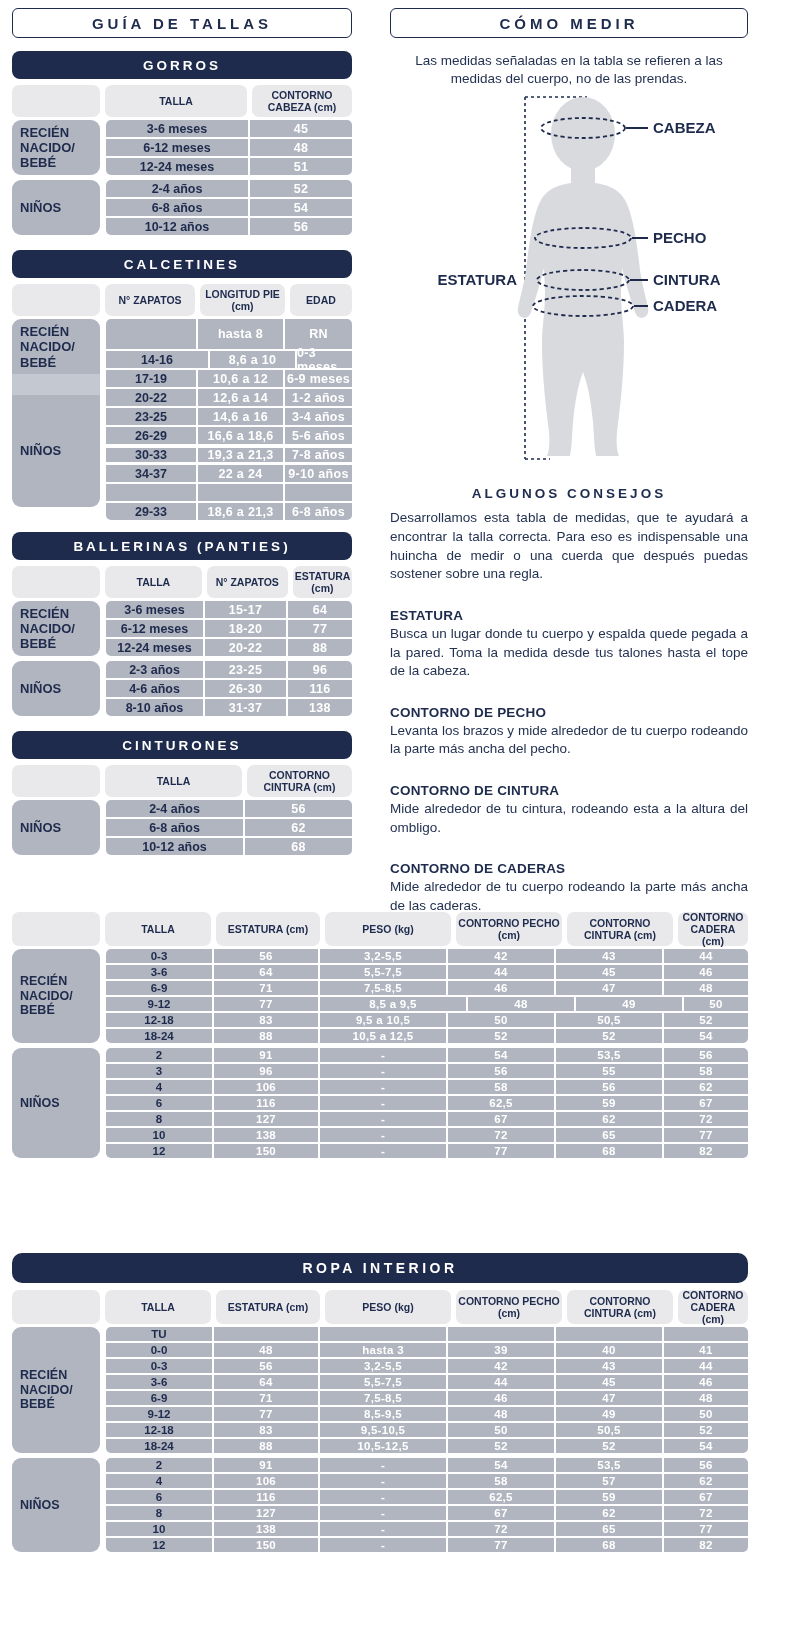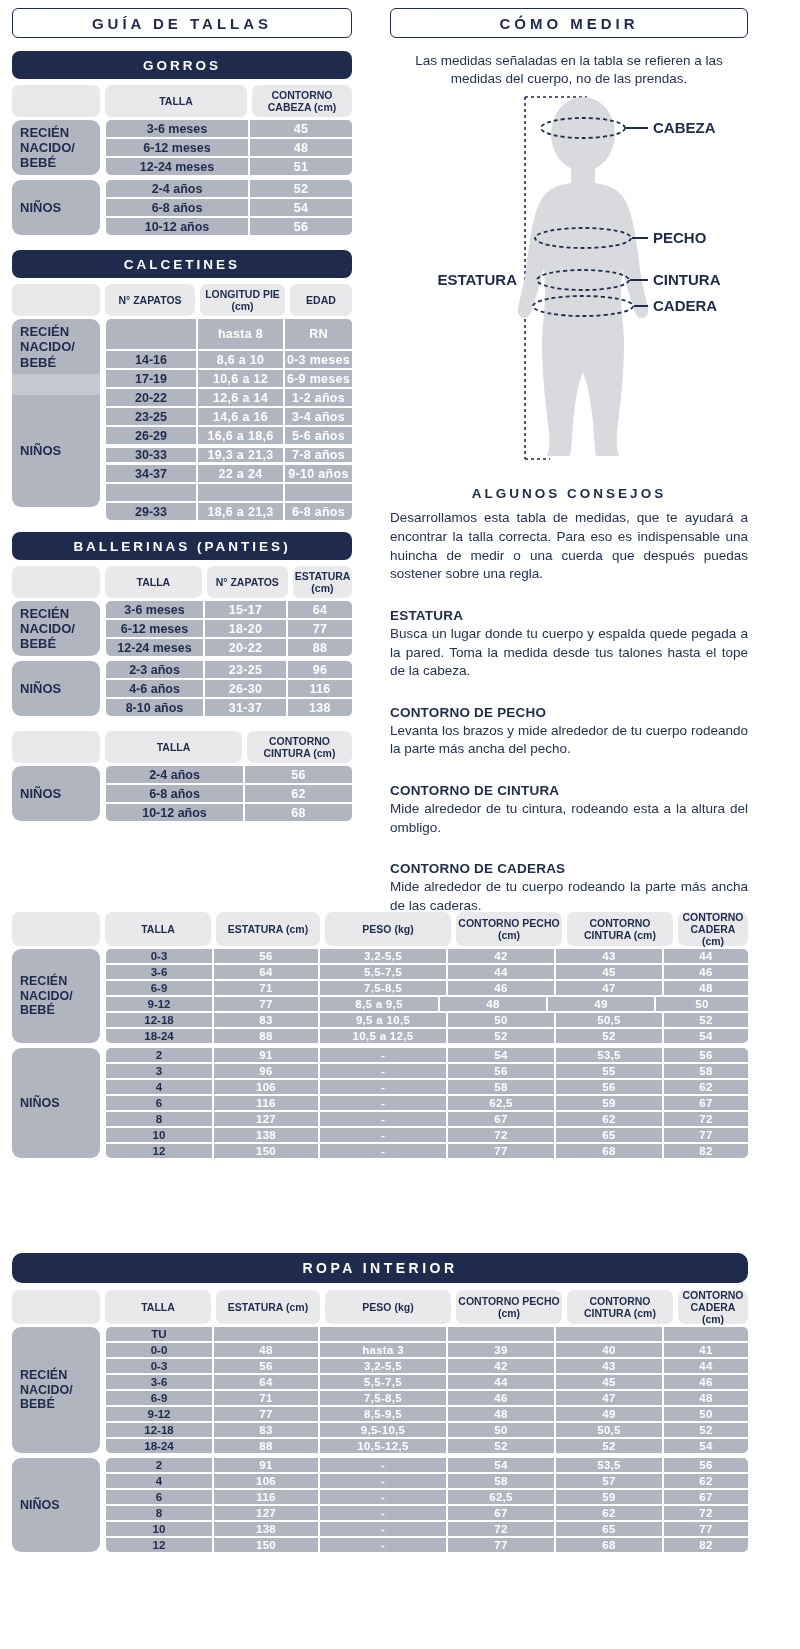--- a/index.html
+++ b/index.html
@@ -145,21 +145,21 @@
             </div>
           </div>
           <div class="rows-col">
             <div class="rows-block">
               <div class="t-row" style="height: 30px;">
                 <div class="t-cell talla" style="width: 90px;"></div>
                 <div class="t-cell value" style="width: 85px;">hasta 8</div>
                 <div class="t-cell value flex">RN</div>
               </div>
               <div class="t-row" style="height: 17px;">
-                <div class="t-cell talla" style="width: 90px;">14-16</div>
+                <div class="t-cell talla" style="width: 102px;">14-16</div>
                 <div class="t-cell value" style="width: 85px;">8,6 a 10</div>
                 <div class="t-cell value flex">0-3 meses</div>
               </div>
               <div class="t-row" style="height: 17px;">
                 <div class="t-cell talla" style="width: 90px;">17-19</div>
                 <div class="t-cell value" style="width: 85px;">10,6 a 12</div>
                 <div class="t-cell value flex">6-9 meses</div>
               </div>
               <div class="t-row" style="height: 17px;">
                 <div class="t-cell talla" style="width: 90px;">20-22</div>
@@ -253,20 +253,21 @@
                 <div class="t-cell value" style="width: 81px;">31-37</div>
                 <div class="t-cell value flex">138</div>
               </div>
             </div>
           </div>
         </div>
       </div>
     </div>
   <div id="t-cinturones" class="tbl-mount">
       <div class="size-table">
+        <div class="bar">CINTURONES</div>
         <div class="t-head">
           <div class="h-cell" style="width: 88px;"></div>
           <div class="h-cell" style="width: 137px;">TALLA</div>
           <div class="h-cell flex">CONTORNO CINTURA (cm)</div>
         </div>
         <div class="t-body">
           <div class="lbl-col" style="width: 88px;">
             <div class="lbl-block" style="height: 55px;">
               <span>NIÑOS</span>
             </div>
@@ -392,21 +393,21 @@
               <div class="t-cell talla" style="width: 106px;">6-9</div>
               <div class="t-cell value" style="width: 104px;">71</div>
               <div class="t-cell value" style="width: 126px;">7,5-8,5</div>
               <div class="t-cell value" style="width: 106px;">46</div>
               <div class="t-cell value" style="width: 106px;">47</div>
               <div class="t-cell value flex">48</div>
             </div>
             <div class="t-row" style="height: 14px;">
               <div class="t-cell talla" style="width: 106px;">9-12</div>
               <div class="t-cell value" style="width: 104px;">77</div>
-              <div class="t-cell value" style="width: 118px;">8,5 a 9,5</div>
+              <div class="t-cell value" style="width: 146px;">8,5 a 9,5</div>
               <div class="t-cell value" style="width: 106px;">48</div>
               <div class="t-cell value" style="width: 106px;">49</div>
               <div class="t-cell value flex">50</div>
             </div>
             <div class="t-row" style="height: 14px;">
               <div class="t-cell talla" style="width: 106px;">12-18</div>
               <div class="t-cell value" style="width: 104px;">83</div>
               <div class="t-cell value" style="width: 126px;">9,5 a 10,5</div>
               <div class="t-cell value" style="width: 106px;">50</div>
               <div class="t-cell value" style="width: 106px;">50,5</div>

